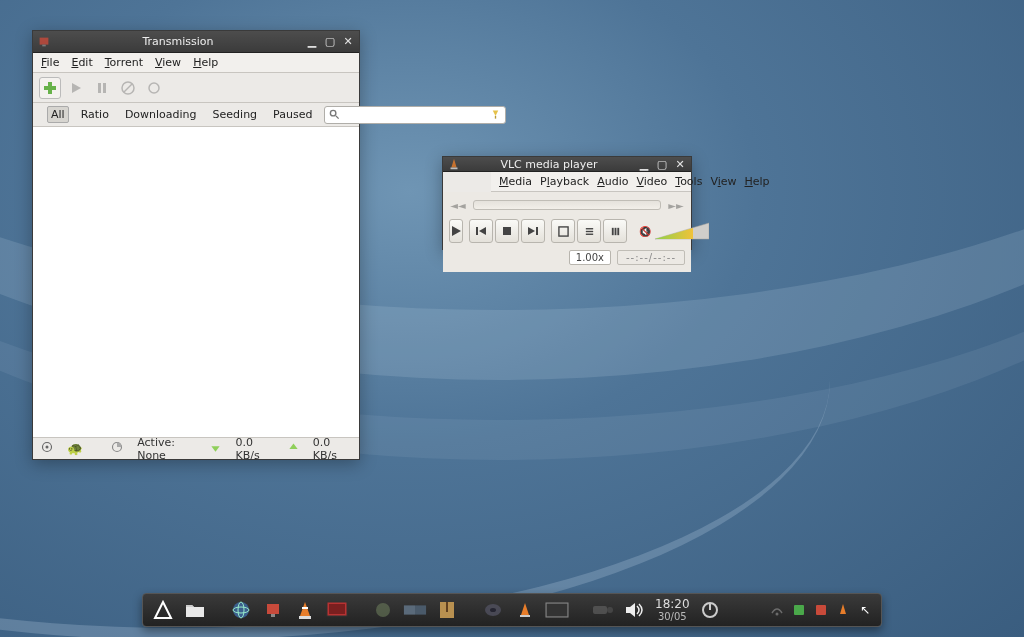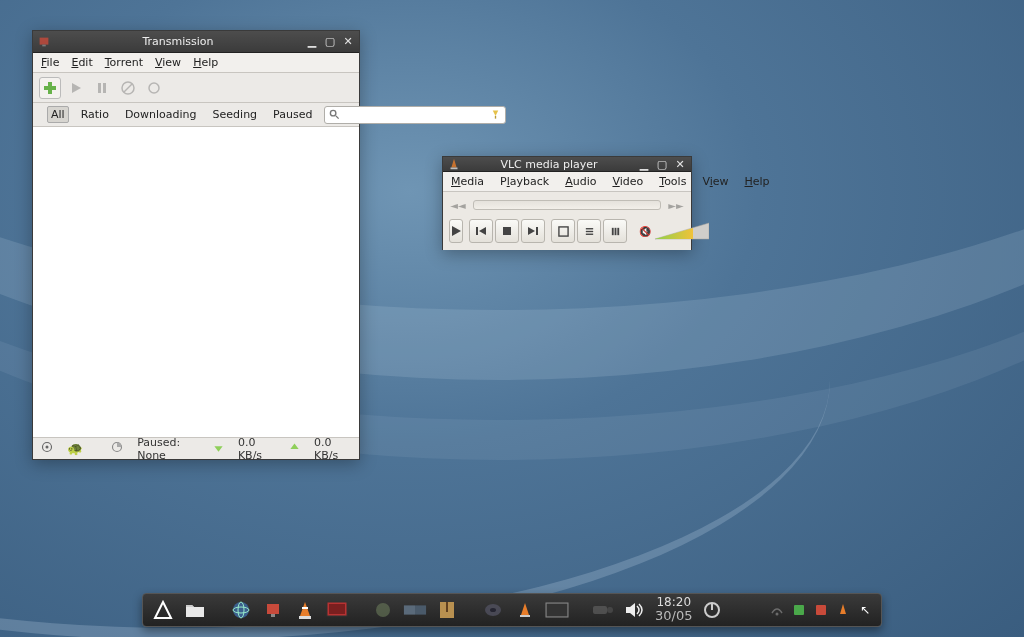--- a/index.html
+++ b/index.html
@@ -137,21 +137,21 @@
     color:#ddd; font-size:10px;
   }
   .panel .picon {
     width:24px; height:24px; display:inline-flex; align-items:center; justify-content:center;
     border-radius:3px; cursor:pointer;
   }
   .panel .sep { width:6px; }
   .panel .wide-sep { flex:1; }
   .panel .clock { text-align:center; line-height:1.1; }
   .panel .clock .t { font-size:12px; }
-  .panel .clock .d { font-size:13px; opacity:0.8; }
+  .panel .clock .d { font-size:10px; opacity:0.8; }
   .tray { display:flex; align-items:center; gap:6px; }
   .tray .tic { width:16px; height:16px; display:inline-flex; align-items:center; justify-content:center; font-size:12px; }
   .square { width:10px; height:10px; border-radius:1px; }
 </style>
 </head>
 <body>
 
 <div class="swoosh s1"></div>
 <div class="swoosh s2"></div>
 <div class="swoosh s3"></div>
@@ -233,21 +233,21 @@
         </svg>
     </span>
     <span style="font-size:13px; color:#555;">🐢</span>
     <span class="grow"></span>
     <span>
       <svg width="12" height="12" viewBox="0 0 16 16">
           <circle cx="8" cy="8" r="6" fill="none" stroke="#888" stroke-width="1.5"></circle>
           <path d="M8 2 A6 6 0 0 1 14 8 L8 8 Z" fill="#aaa"></path>
         </svg>
     </span>
-    <span>Paused: None</span>
+    <span>Active: None</span>
     <span>
       <svg width="11" height="11" viewBox="0 0 16 16">
           <polygon points="8,14 2,6 14,6" fill="#8fcf5a"></polygon>
         </svg>
     </span>
     <span>0.0 KB/s</span>
     <span>
       <svg width="11" height="11" viewBox="0 0 16 16">
           <polygon points="8,2 2,10 14,10" fill="#8fcf5a"></polygon>
         </svg>
@@ -262,21 +262,21 @@
       <svg viewBox="0 0 16 16">
           <polygon points="8,2 11,12 5,12" fill="#e77d2a"></polygon>
           <rect x="4" y="12" width="8" height="2" fill="#ddd"></rect>
         </svg>
     </span>
     <span class="title">VLC media player</span>
     <span class="ctrl">▁</span>
     <span class="ctrl">▢</span>
     <span class="ctrl">✕</span>
   </div>
-  <div class="menubar" style="gap:16px;">
+  <div class="menubar" style="gap:8px;margin-left:48px;">
     <span class="mi"><u>M</u>edia</span>
     <span class="mi">P<u>l</u>ayback</span>
     <span class="mi"><u>A</u>udio</span>
     <span class="mi"><u>V</u>ideo</span>
     <span class="mi"><u>T</u>ools</span>
     <span class="mi">V<u>i</u>ew</span>
     <span class="mi"><u>H</u>elp</span>
   </div>
   <div class="vlc-body">
     <div class="seekrow">
@@ -340,20 +340,24 @@
             <defs>
                 <linearGradient id="g1" x1="0" x2="1" y1="0" y2="0">
                   <stop offset="0" stop-color="#8fd14a"></stop>
                   <stop offset="1" stop-color="#f0c23a"></stop>
                 </linearGradient>
               </defs>
           </svg>
         </div>
       </div>
     </div>
+    <div class="raterow">
+      <span class="ratebox">1.00x</span>
+      <span class="timebox">--:--/--:--</span>
+    </div>
   </div>
 </div>
 
 <div class="panel">
   <span class="picon">
     <svg width="20" height="20" viewBox="0 0 20 20">
         <polygon points="10,2 18,18 2,18" fill="none" stroke="#fff" stroke-width="2"></polygon>
       </svg>
   </span>
   <span class="picon">

